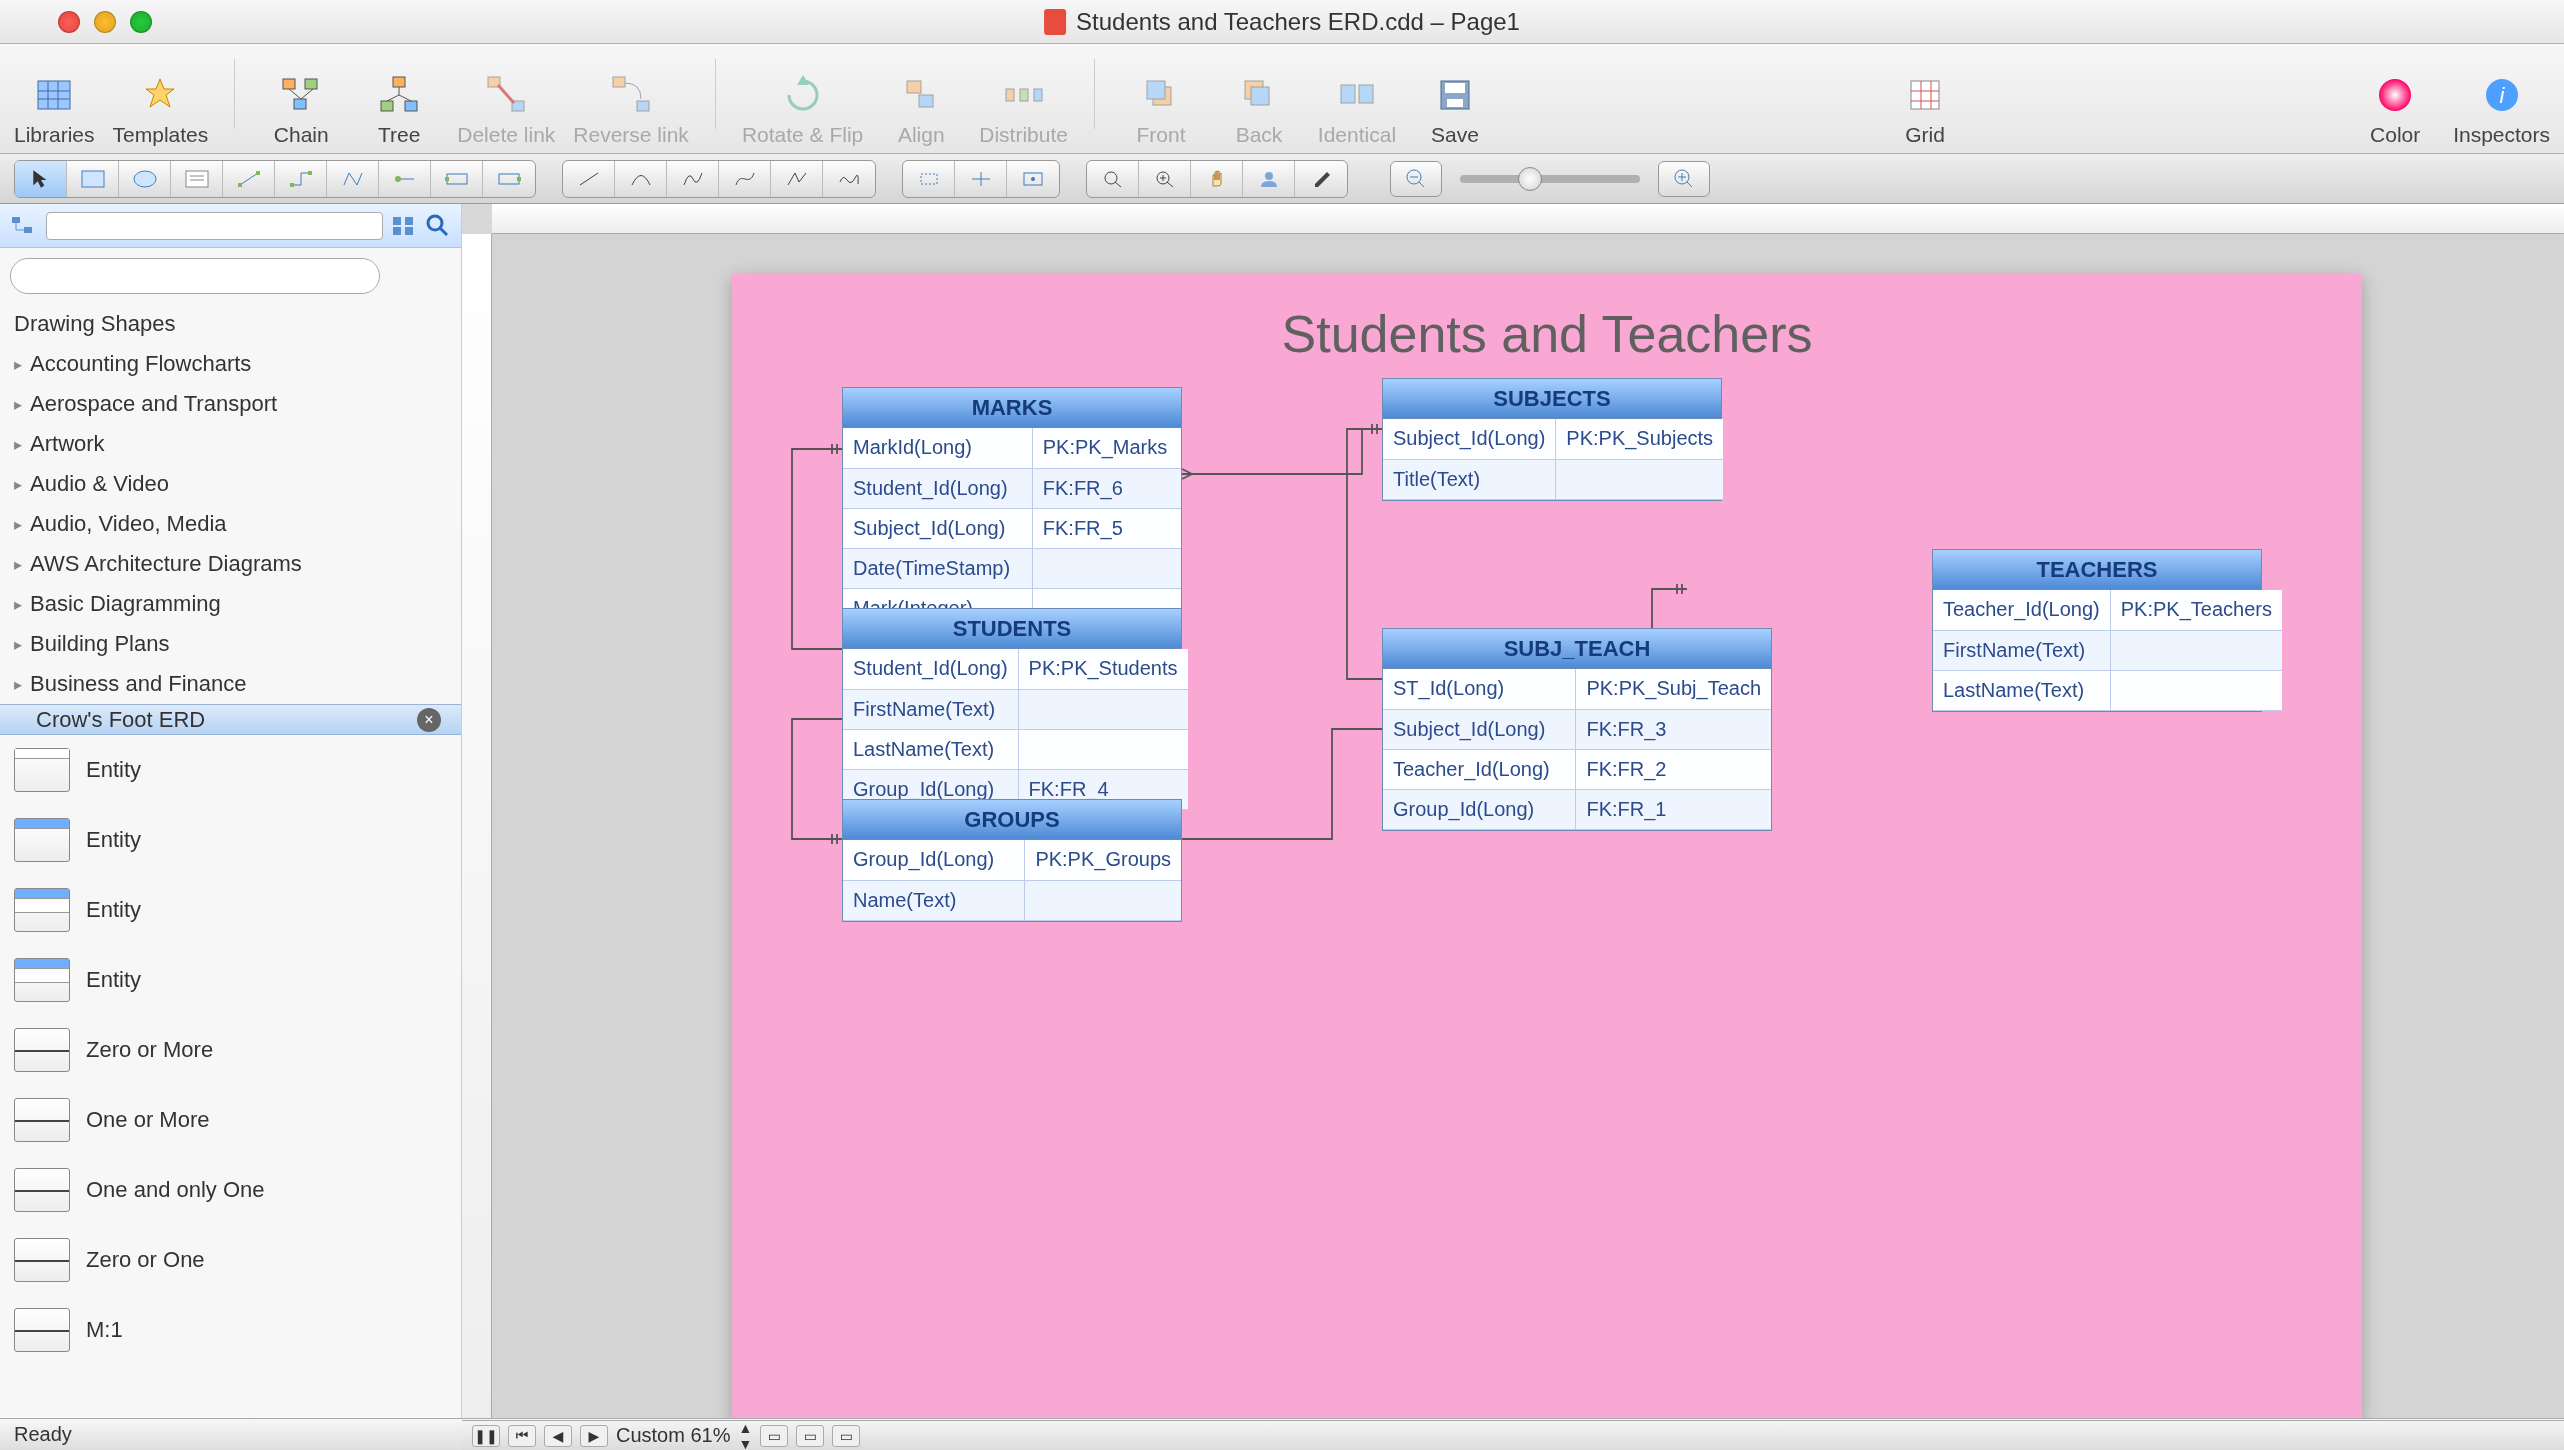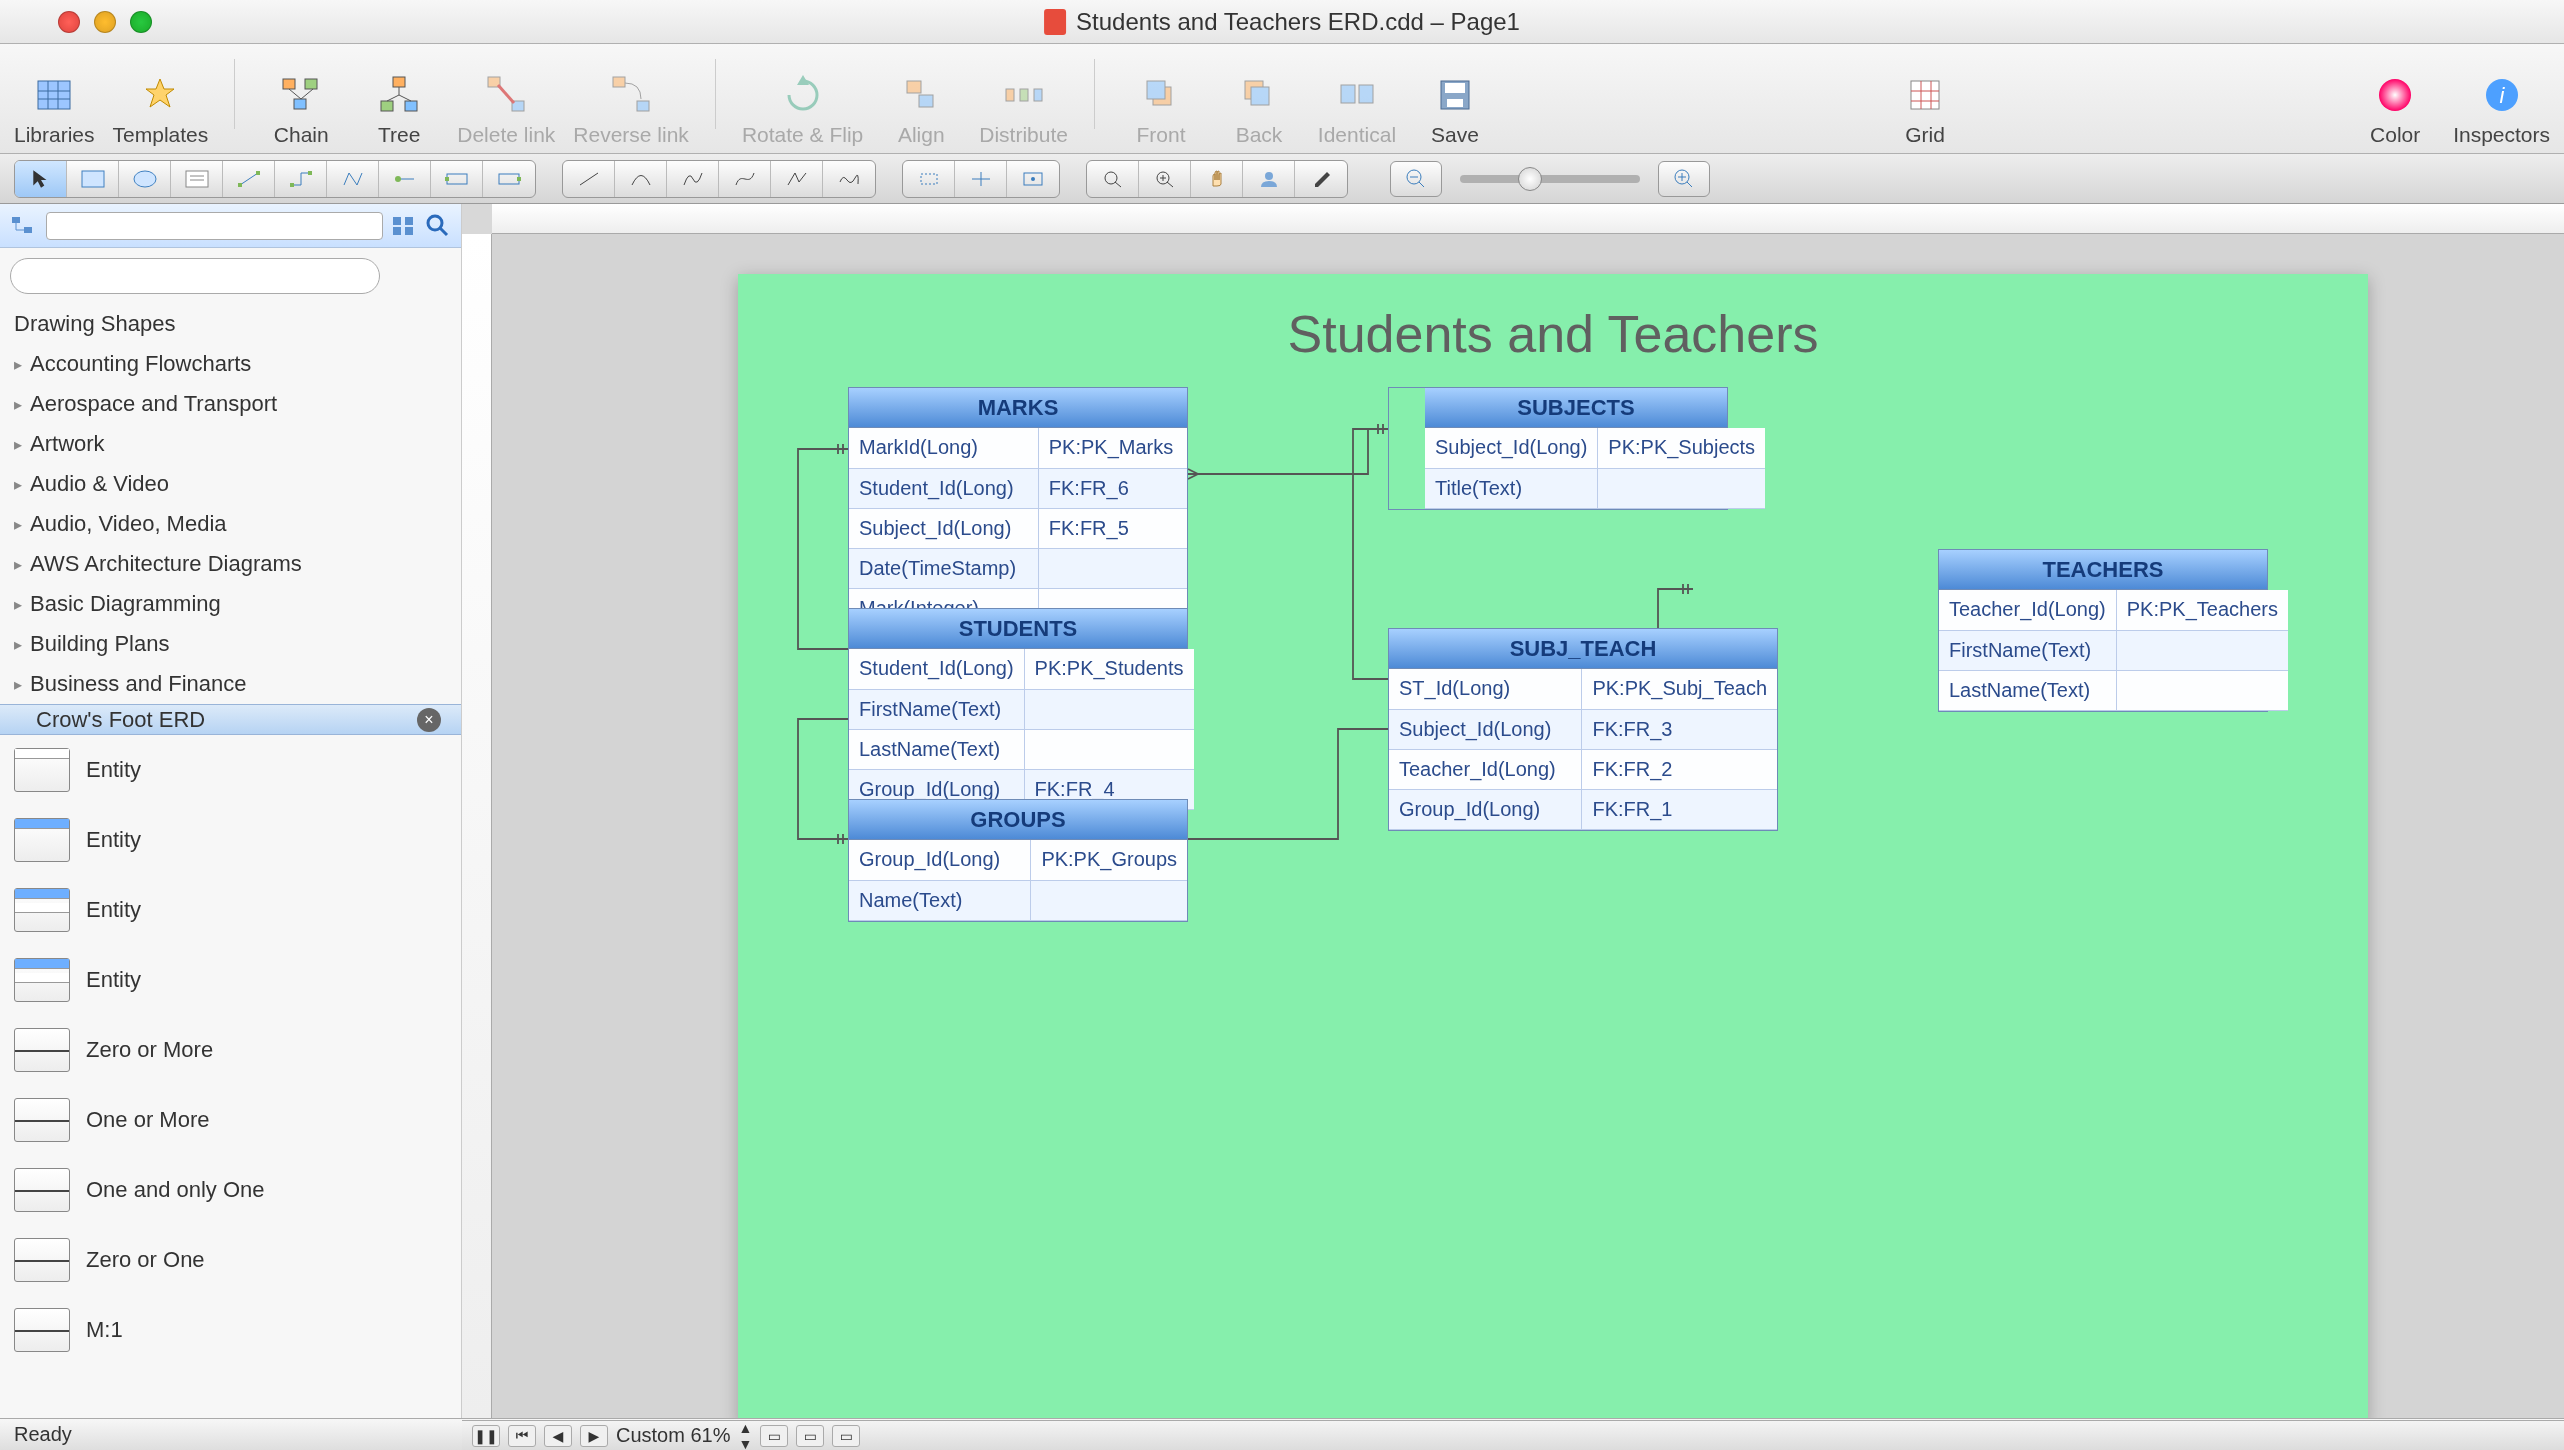--- a/index.html
+++ b/index.html
@@ -49,21 +49,21 @@
 .shapeitem .thumb{ width:56px; height:44px; background:linear-gradient(#fff,#ededed); border:1px solid #888; border-radius:3px; position:relative;}
 .thumb .bar{position:absolute;left:0;right:0;height:10px;background:#fff;border-bottom:1px solid #999;}
 .thumb .bar.blue{background:#6eafff;}
 .thumb .line{position:absolute;left:0;right:0;top:50%;border-top:2px solid #444;}
 
 
 .canvas-area{ flex:1; background:#d8d8d8; position:relative; overflow:auto;}
 .rulerH{position:absolute;top:0;left:30px;right:0;height:30px;background:linear-gradient(#fff,#eee);border-bottom:1px solid #aaa;}
 .rulerV{position:absolute;top:30px;left:0;bottom:0;width:30px;background:linear-gradient(#fff,#eee);border-right:1px solid #aaa;}
 .canvasScroll{position:absolute;top:30px;left:30px;right:0;bottom:0;background:#d4d4d4;}
-.page{ position:absolute; top:40px; left:240px; width:1630px; height:1150px; background:#86efac; box-shadow:0 4px 16px rgba(0,0,0,.25);margin-left:6px;}
+.page{ position:absolute; top:40px; left:240px; width:1630px; height:1150px; background:#f9a8d4; box-shadow:0 4px 16px rgba(0,0,0,.25);}
 .page h1{ text-align:center; font-size:52px; font-weight:400; color:#606060; padding:30px 0 10px;}
 
 
 .ent{ position:absolute; border:1px solid #6e8bb7; font-size:20px; color:#2b4b8c;}
 .ent .ehdr{ background:linear-gradient(#a7d0ff,#4d8ad6); color:#153b7a; text-align:center; font-weight:600; height:40px; line-height:40px; border-bottom:1px solid #6e8bb7; font-size:22px;}
 .ent table{ width:100%; border-collapse:collapse;}
 .ent td{ border:1px solid #bcccea; border-left:none; border-top:none; height:40px; padding:0 10px; white-space:nowrap; background:#eef5ff;}
 .ent tr:nth-child(odd) td{background:#fdfeff;}
 .ent td:first-child{border-right:1px solid #bcccea;}
 .ent td:last-child{border-right:none;}
@@ -589,21 +589,21 @@
                   <td></td>
                 </tr>
                 <tr>
                   <td style="width: 56%;">Mark(Integer)</td>
                   <td></td>
                 </tr>
               </tbody>
             </table>
         </div>
 
-        <div class="ent" style="top:113px;left:650px;width:340px;padding-left:36px;">
+        <div class="ent" style="top:104px;left:650px;width:340px;">
           <div class="ehdr">SUBJECTS</div>
           <table>
               <tbody id="tb-subjects">
                 <tr>
                   <td style="width: 56%;">Subject_Id(Long)</td>
                   <td>PK:PK_Subjects</td>
                 </tr>
                 <tr>
                   <td style="width: 56%;">Title(Text)</td>
                   <td></td>

